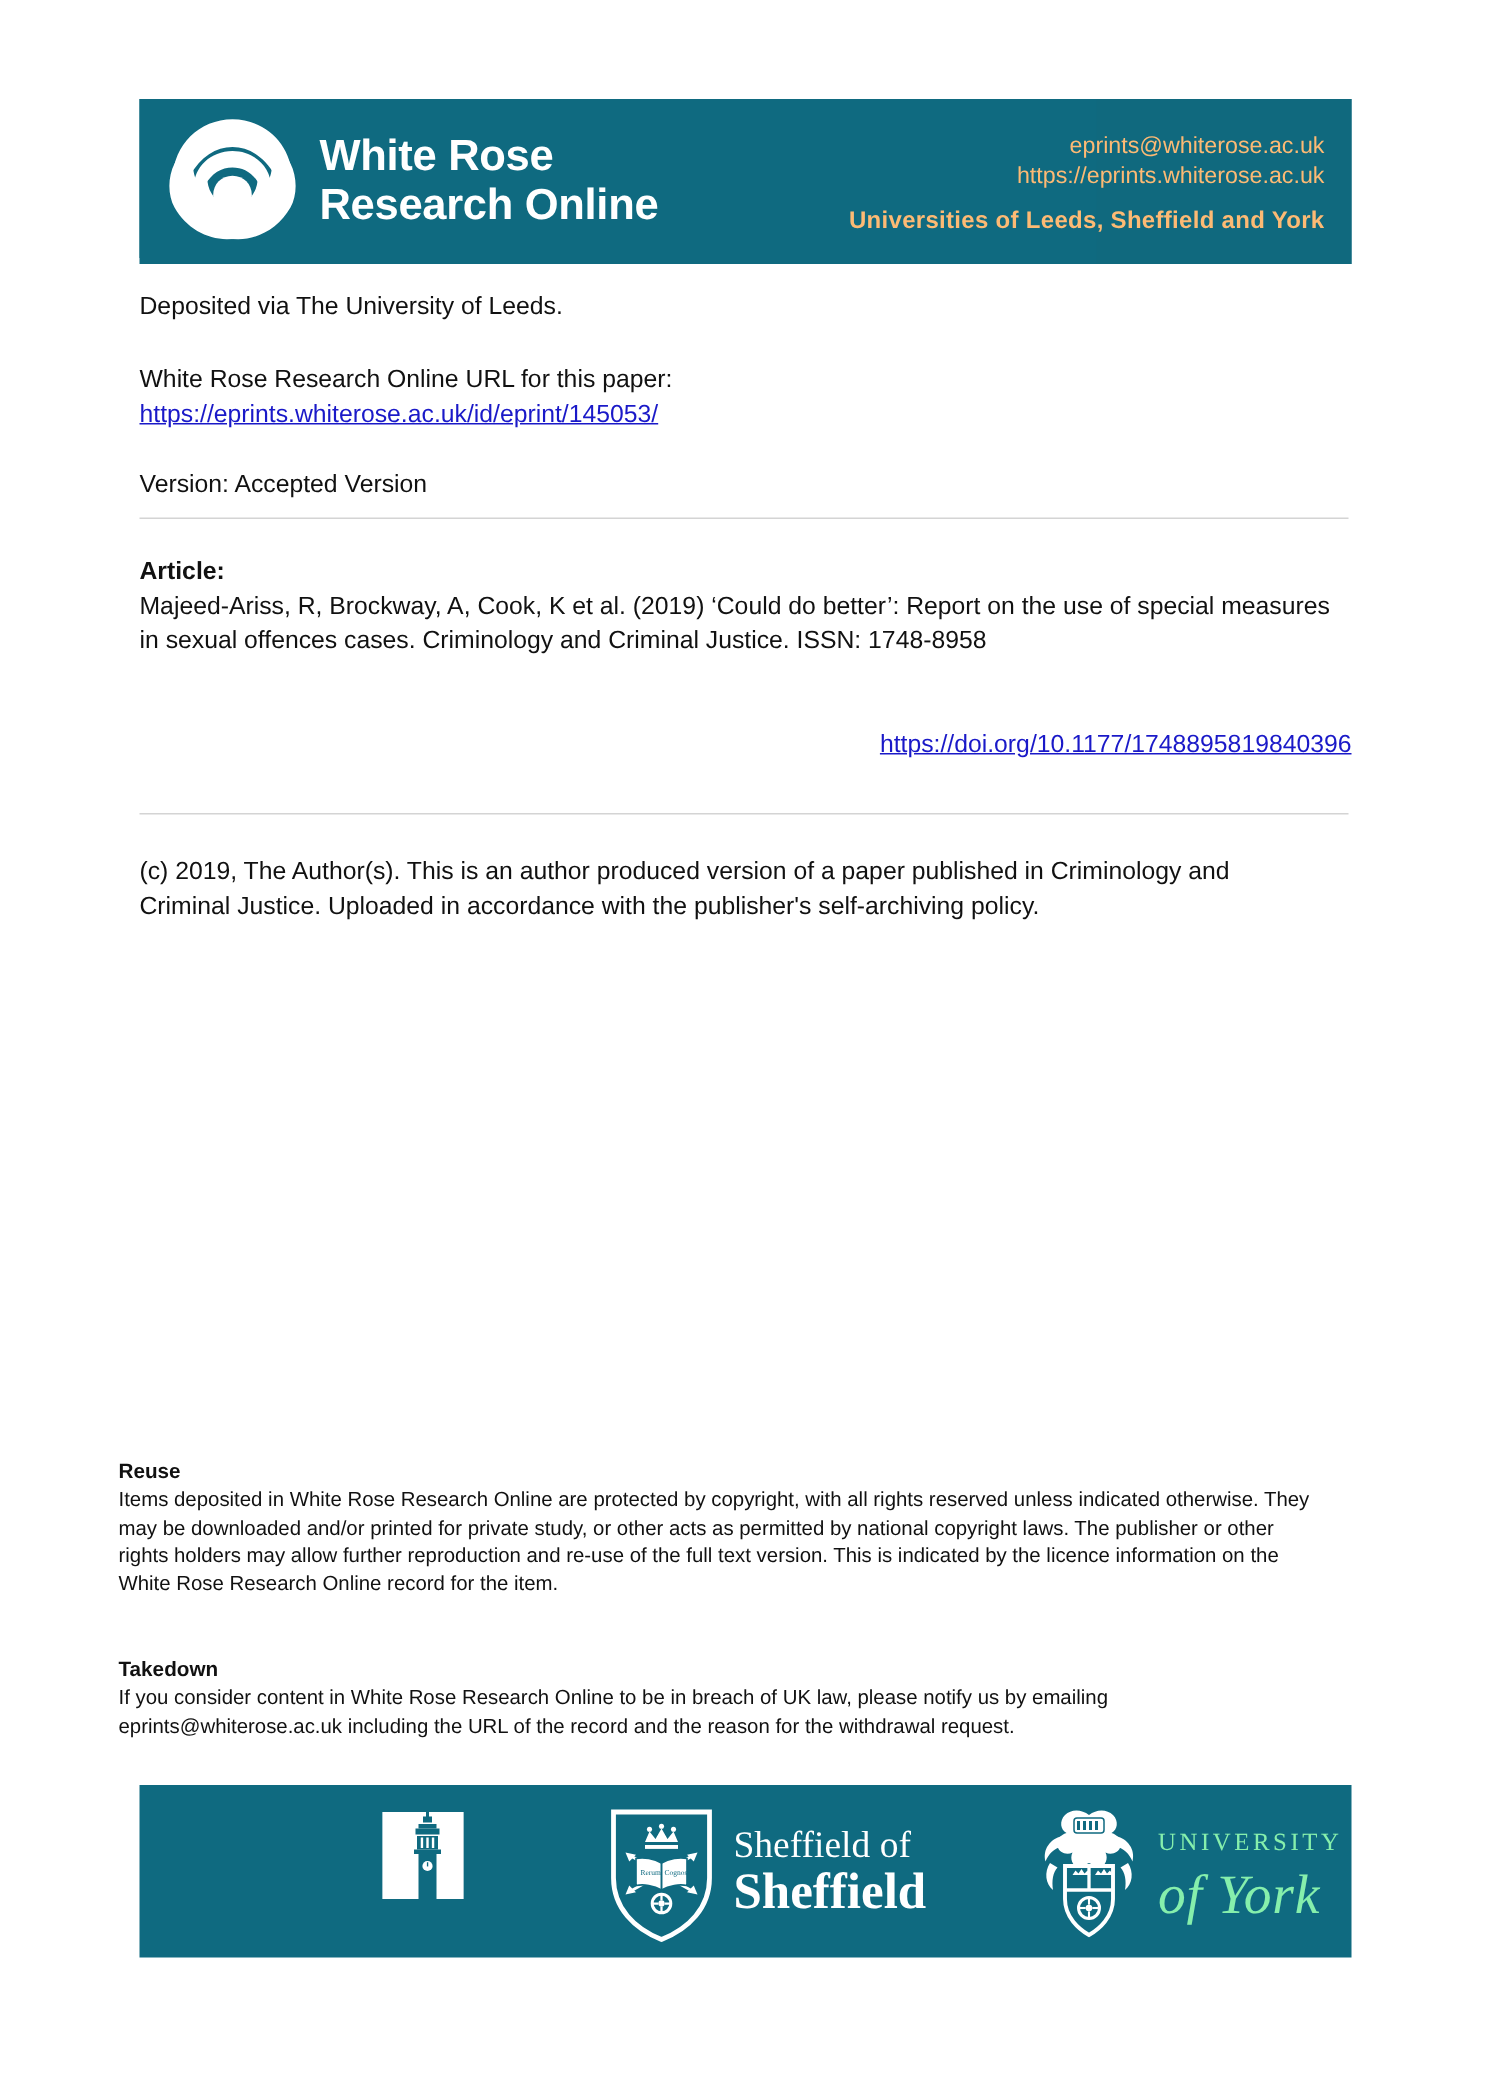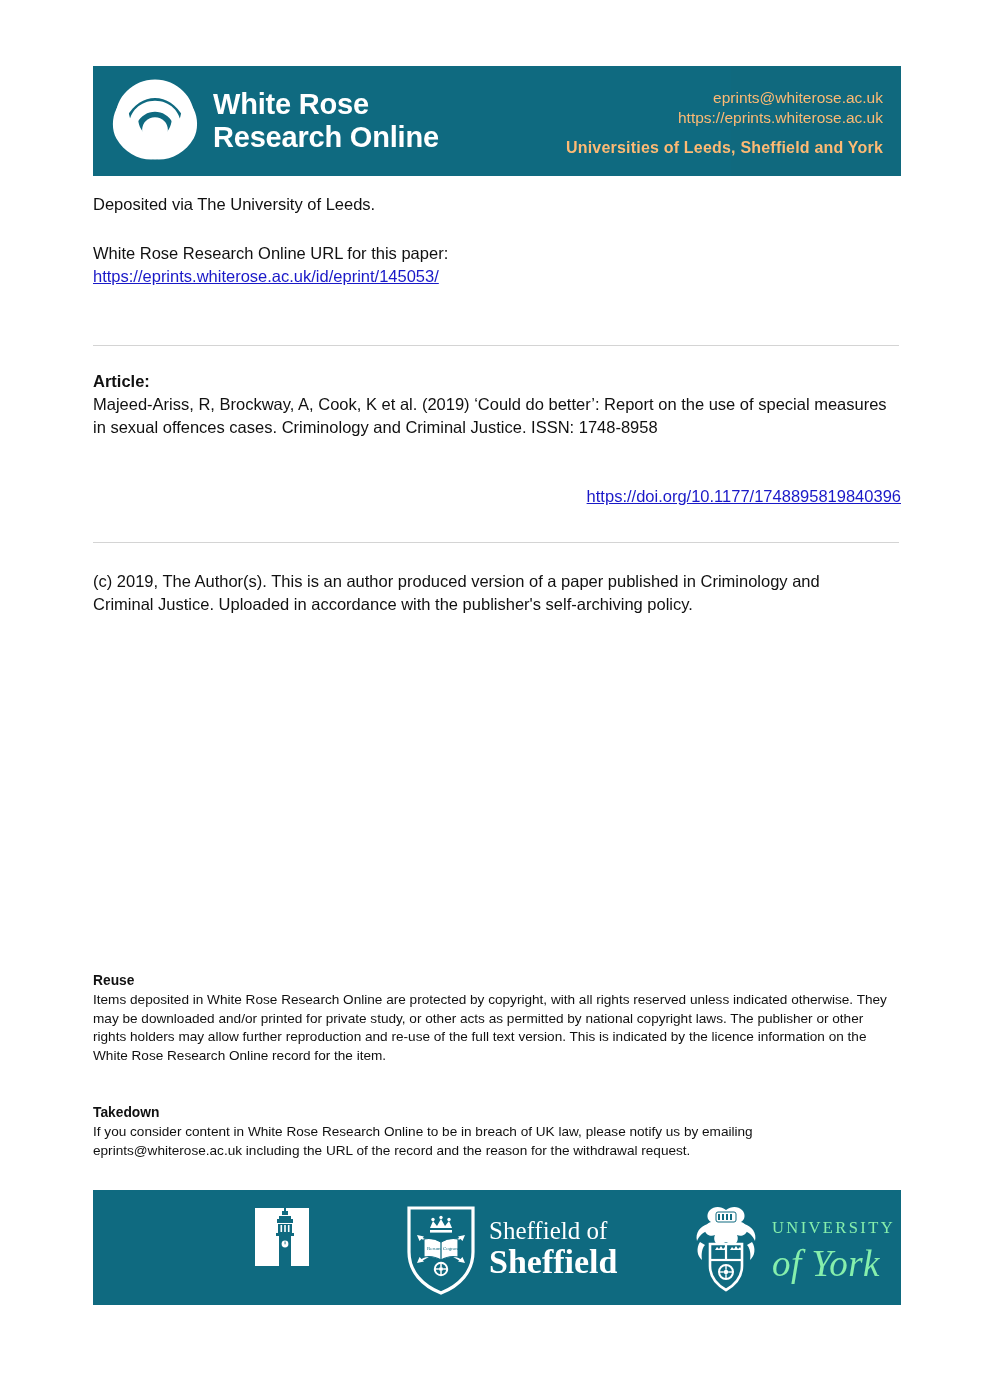--- a/index.html
+++ b/index.html
@@ -119,21 +119,21 @@
   .block-version   { position: absolute; left: 93px; top: 312px; width: 808px; }
   .rule-1          { position: absolute; left: 93px; top: 345px; width: 806px; }
   .block-article   { position: absolute; left: 93px; top: 370px; width: 808px; }
   .block-doi       { position: absolute; left: 93px; top: 485px; width: 808px; text-align: right; }
   .rule-2          { position: absolute; left: 93px; top: 542px; width: 806px; }
   .block-copyright { position: absolute; left: 93px; top: 570px; width: 790px; }
 
   
   .legal {
     position: absolute;
-    left: 93px;
+    left: 79px;
     width: 805px;
     font-size: 13.6px;
     line-height: 18.6px;
     color: #111111;
   }
   .legal-reuse { top: 972px; }
   .legal-takedown { top: 1104px; }
   .legal h3 {
     margin: 0 0 1px 0;
     font-size: 13.8px;
@@ -272,20 +272,23 @@
 
   <div class="block-deposited body-text">
     <p class="para tight">Deposited via The University of Leeds.</p>
   </div>
 
   <div class="block-url body-text">
     <div>White Rose Research Online URL for this paper:</div>
     <a class="link" href="#">https://eprints.whiterose.ac.uk/id/eprint/145053/</a>
   </div>
 
+  <div class="block-version body-text">
+    <span>Version: Accepted Version</span>
+  </div>
 
   <hr class="divider rule-1">
 
   <div class="block-article body-text">
     <div class="section-head">Article:</div>
     <div>Majeed-Ariss, R, Brockway, A, Cook, K et al. (2019) ‘Could do better’: Report on the use of special measures in sexual offences cases. Criminology and Criminal Justice. ISSN: 1748-8958</div>
   </div>
 
   <div class="block-doi body-text">
     <a class="link" href="#">https://doi.org/10.1177/1748895819840396</a>

